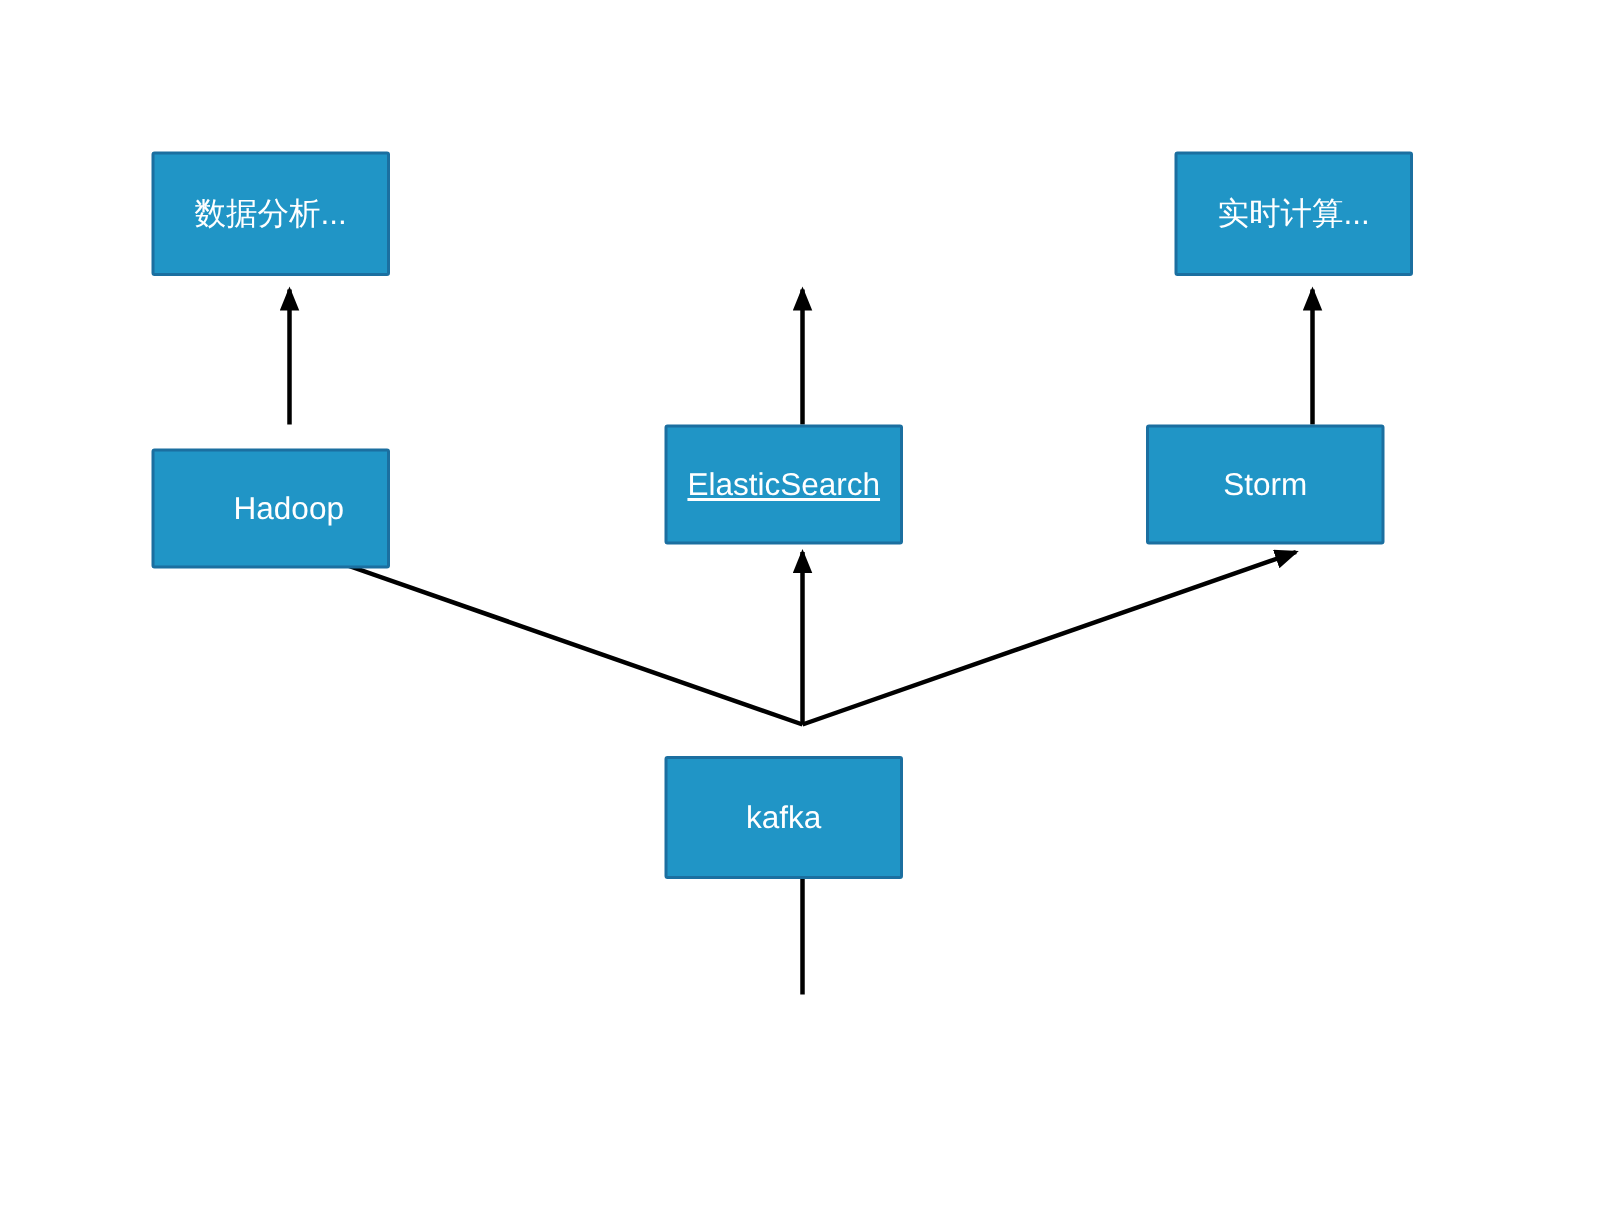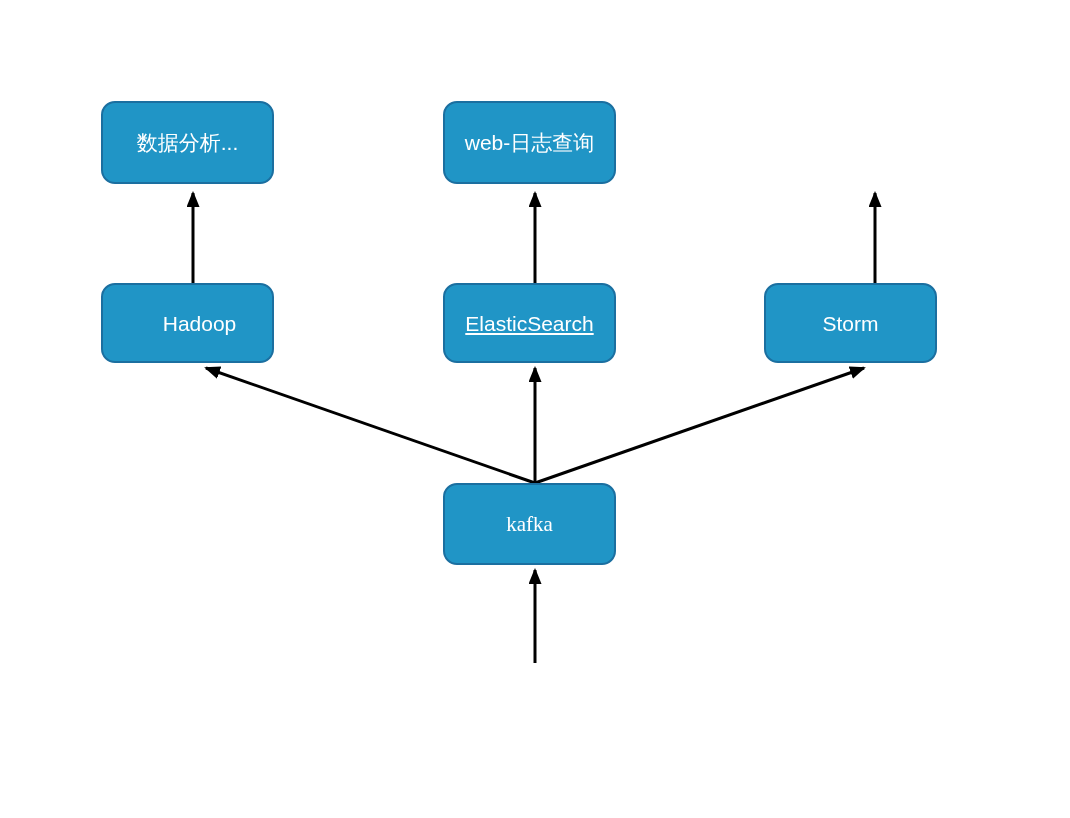--- a/index.html
+++ b/index.html
@@ -30,41 +30,41 @@
   }
   .edges line {
     stroke: var(--arrow, #000);
     stroke-width: 3;
   }
   .edges marker path {
     fill: var(--arrow, #000);
   }
   .node {
     position: absolute;
-    width: 173px;
+    width: 159px;
     background: var(--node-fill, #2095C6);
     border: 2px solid var(--node-border, #1B6FA0);
-    border-radius: 14px;
+    border-radius: 2px;
     color: var(--node-text, #fff);
     font-size: 21px;
     line-height: 1;
     display: flex;
     align-items: center;
     justify-content: center;
     text-align: center;
     white-space: nowrap;
   }
   
   .n-data-analysis   { left: 101px; top: 101px; height: 83px; }
   .n-web-log-query   { left: 443px; top: 101px; height: 83px; }
   .n-realtime        { left: 783px; top: 101px; height: 83px; }
-  .n-hadoop          { left: 101px; top: 283px; height: 80px; padding-left: 24px; }
+  .n-hadoop          { left: 101px; top: 299px; height: 80px; padding-left: 24px; }
   .n-elasticsearch   { left: 443px; top: 283px; height: 80px; text-decoration: underline; }
   .n-storm           { left: 764px; top: 283px; height: 80px; }
-  .n-kafka           { left: 443px; top: 483px; height: 82px; font-family: Liberation Serif, serif; }
+  .n-kafka           { left: 443px; top: 504px; height: 82px; }
   .n-logagent        { left: 443px; top: 663px; height: 80px; }
 </style>
 </head>
 <body>
 
 <div class="stage">
 
   <svg class="edges" viewBox="0 0 1070 818" xmlns="http://www.w3.org/2000/svg">
     <defs>
       <marker id="arrowhead" markerUnits="userSpaceOnUse" markerWidth="18" markerHeight="14" refX="14" refY="6.5" orient="auto">
@@ -77,24 +77,24 @@
     <line x1="535" y1="483" x2="206" y2="368" marker-end="url(#arrowhead)"></line>
     <line x1="535" y1="483" x2="535" y2="368" marker-end="url(#arrowhead)"></line>
     <line x1="535" y1="483" x2="864" y2="368" marker-end="url(#arrowhead)"></line>
     <line x1="535" y1="663" x2="535" y2="570" marker-end="url(#arrowhead)"></line>
   </svg>
 
   <div class="node n-data-analysis">
     <span>数据分析...</span>
   </div>
 
-  <div class="node n-web-log-query">
-    <span>web-日志查询</span>
+
+  <div class="node n-realtime">
+    <span>实时计算...</span>
   </div>
-
 
   <div class="node n-hadoop">
     <span>Hadoop</span>
   </div>
 
   <div class="node n-elasticsearch">
     <span>ElasticSearch</span>
   </div>
 
   <div class="node n-storm">

